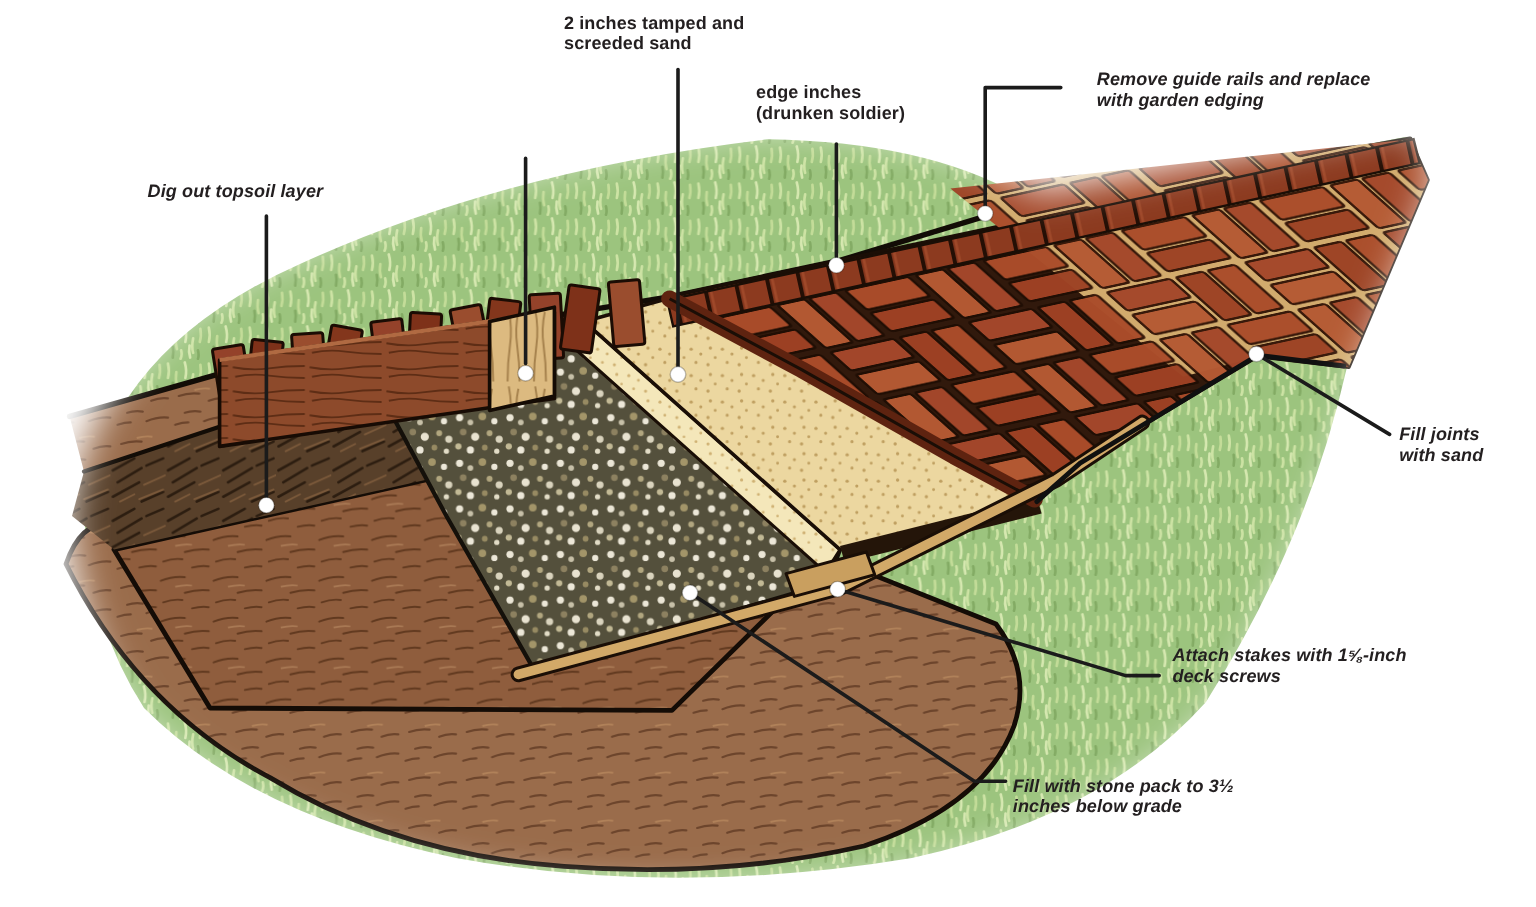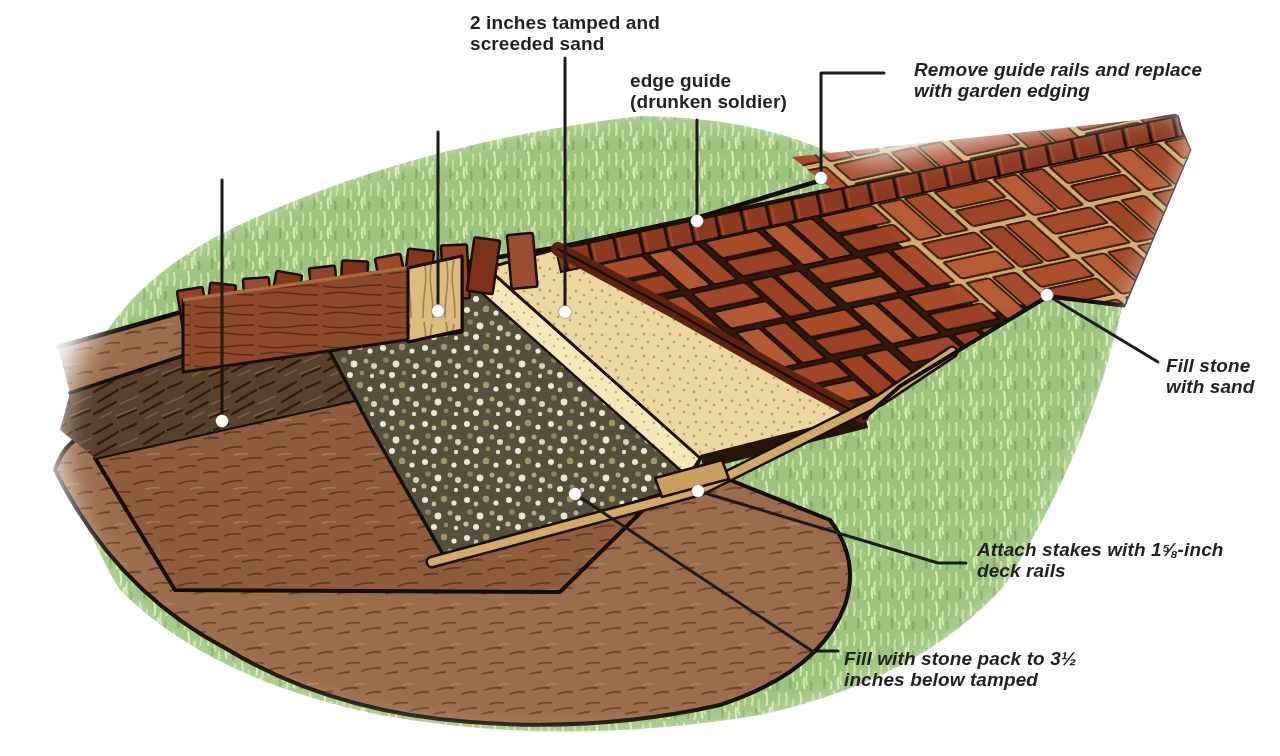--- a/index.html
+++ b/index.html
@@ -1,19 +1,19 @@
 <!DOCTYPE html>
 <html><head>
 <meta charset="utf-8">
 <style>
   html,body{margin:0;padding:0;background:#ffffff;}
   #stage{position:relative;width:1280px;height:756px;background:#ffffff;overflow:hidden;
          font-family:"Liberation Sans",sans-serif;}
   #art{position:absolute;left:0;top:0;}
-  .callout{position:absolute;font-size:19px;line-height:1.12;font-weight:700;color:#231f20;
+  .callout{position:absolute;font-size:15px;line-height:1.12;font-weight:700;color:#231f20;
            white-space:pre-line;letter-spacing:.1px;}
   .callout.em{font-style:italic;}
   #c-sand-bed{left:470px;top:12px;}
   #c-guide-rails{left:327px;top:85px;}
   #c-edge-course{left:630px;top:70px;}
   #c-remove-rails{left:889px;top:59px;margin-left:25px;}
   #c-dig-topsoil{left:123px;top:152px;}
   #c-fill-joints{left:1166px;top:355px;}
   #c-attach-stakes{left:977px;top:539px;}
   #c-stone-pack{left:844px;top:648px;}
@@ -280,24 +280,25 @@
     <circle cx="821" cy="178" r="6.5"></circle>
     <circle cx="222" cy="421" r="6.5"></circle>
     <circle cx="1047" cy="295" r="6.5"></circle>
     <circle cx="698" cy="491" r="6.5"></circle>
     <circle cx="575" cy="494" r="6.5"></circle>
   </g>
 </svg>
 
 <div class="callout" id="c-sand-bed">2 inches tamped and
 screeded sand</div>
-<div class="callout" id="c-edge-course">edge guide
+<div class="callout" id="c-edge-course">edge inches
 (drunken soldier)</div>
 <div class="callout em" id="c-remove-rails">Remove guide rails and replace
 with garden edging</div>
-<div class="callout em" id="c-fill-joints">Fill stone
+<div class="callout em" id="c-dig-topsoil">Dig out topsoil layer</div>
+<div class="callout em" id="c-fill-joints">Fill joints
 with sand</div>
 <div class="callout em" id="c-attach-stakes">Attach stakes with 1⅝-inch
-deck rails</div>
+deck screws</div>
 <div class="callout em" id="c-stone-pack">Fill with stone pack to 3½
-inches below tamped</div>
+inches below grade</div>
 
 </div>
 
 </body></html>

